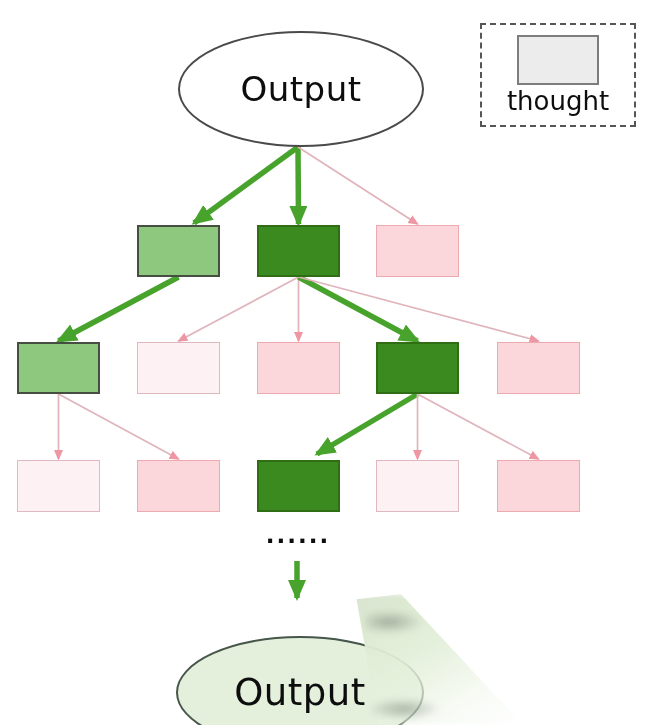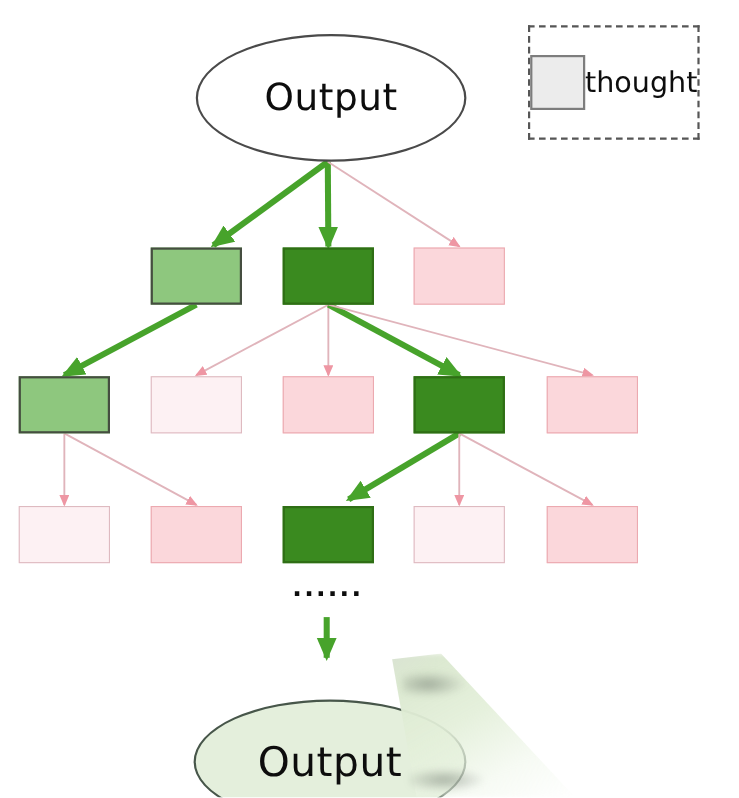--- a/index.html
+++ b/index.html
@@ -23,21 +23,21 @@
   }
   #output-node{
     left:176px;top:636px;width:248px;height:113px;
     background:var(--output-fill);border:2px solid var(--output-border);
     font-size:37px;letter-spacing:0.5px;
   }
   
   #legend{
     position:absolute;left:480px;top:23px;width:156px;height:104px;box-sizing:border-box;
     border:2px dashed var(--legend-outer-border);z-index:2;
-    display:flex;flex-direction:row;align-items:center;justify-content:center;
+    display:flex;flex-direction:column;align-items:center;justify-content:center;
   }
   #legend-swatch{
     width:82px;height:50px;box-sizing:border-box;
     background:var(--legend-fill);border:2px solid var(--legend-inner-border);
   }
   #legend-label{font-size:26px;margin-top:2px;line-height:1.1;}
   
   .thought-node{position:absolute;width:83px;height:52px;box-sizing:border-box;}
   .shade-dark-green {background:var(--green-dark); border:2px solid var(--green-dark-border);}
   .shade-light-green{background:var(--green-light);border:2px solid var(--green-light-border);}

